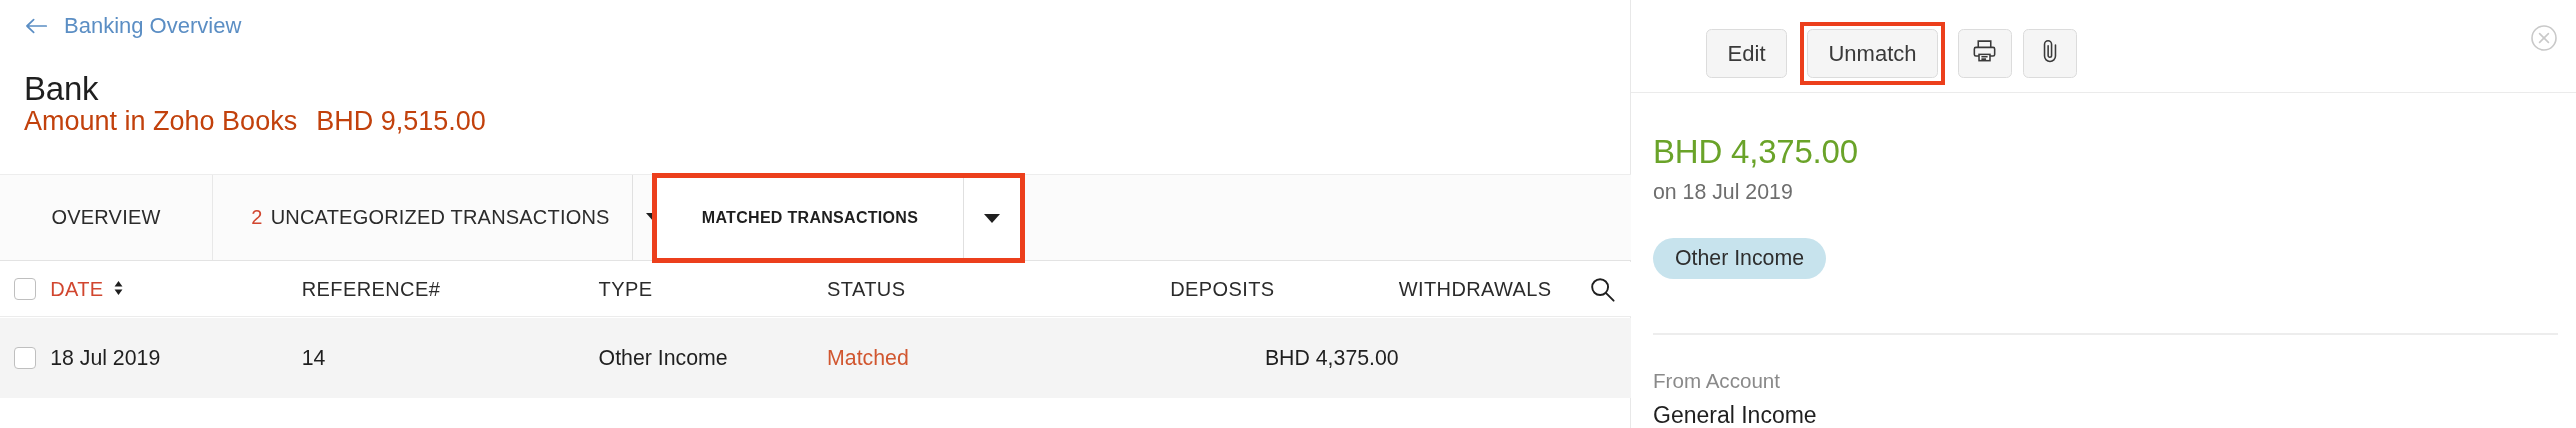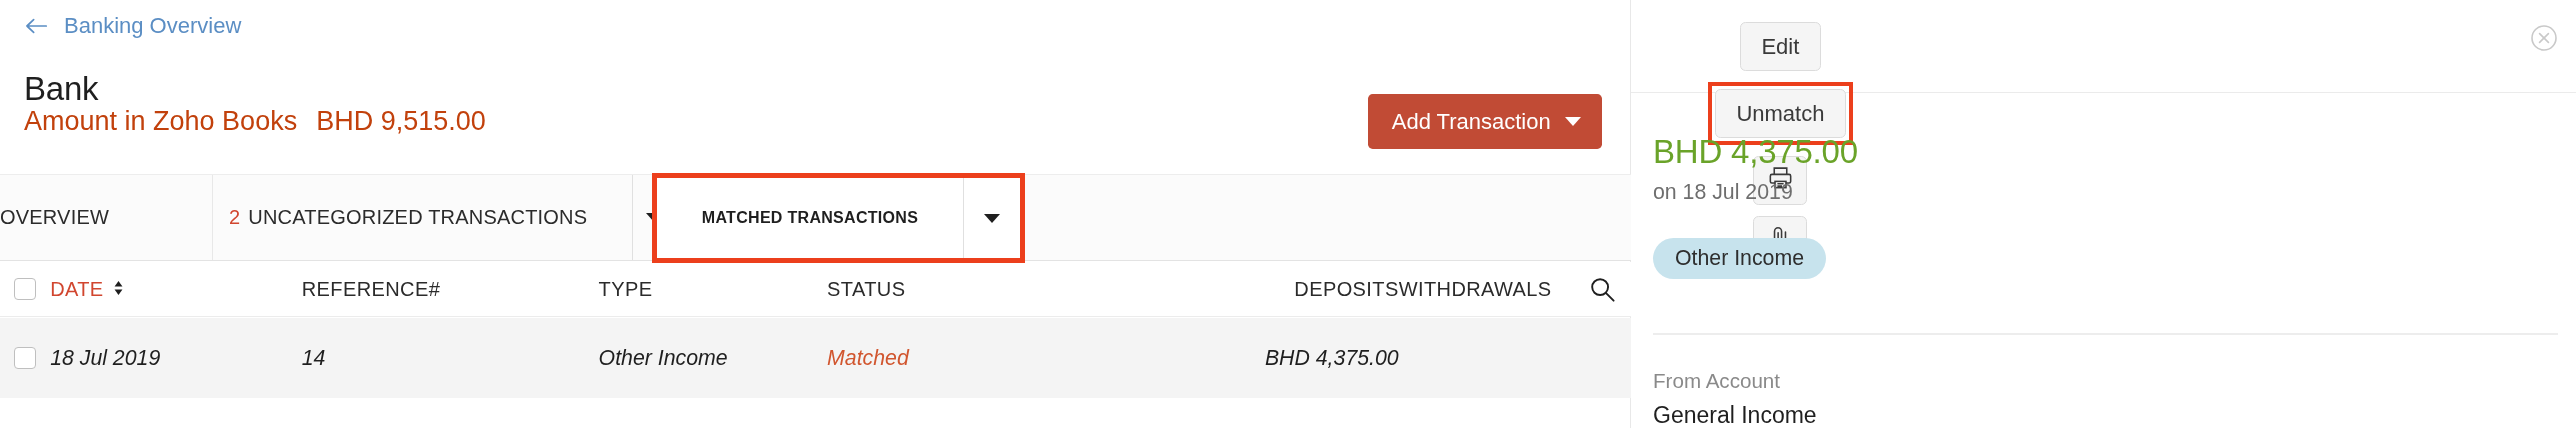--- a/index.html
+++ b/index.html
@@ -106,21 +106,21 @@
     height: 87px;
     background: #fbfbfb;
     border-top: 0.8px solid #ededed;
     border-bottom: 0.8px solid #e3e3e3;
     display: flex;
     align-items: stretch;
   }
   .tab {
     display: flex;
     align-items: center;
-    justify-content: flex-start;
+    justify-content: center;
     font-size: 20px;
     color: #2b2b2b;
     letter-spacing: 0.2px;
     cursor: pointer;
     border-right: 0.8px solid #e8e8e8;
     white-space: nowrap;
   }
   .tab-overview { width: 213px; }
   .tab-uncat {
     width: 419px;
@@ -203,21 +203,21 @@
     color: #2b2b2b;
     letter-spacing: 0.4px;
     white-space: nowrap;
   }
   .th-date { color: #d1462f; display: flex; align-items: center; gap: 9.5px; cursor: pointer; }
   .sort-ico { display: inline-block; width: 11px; }
   .c-date { width: 261px; }
   .c-ref  { width: 308px; }
   .c-type { width: 237px; }
   .c-stat { width: 356px; }
-  .c-dep  { width: 237px; text-align: right; }
+  .c-dep  { width: 237px; }
   .c-wdr  { width: 182px; }
   .c-srch { width: 59px; display: flex; justify-content: center; align-items: center; cursor: pointer; }
 
   .row-highlight {
     position: absolute;
     left: 12.7px;
     top: 318px;
     width: 1596px;
     height: 80px;
     border: 5.5px solid #ec3f1c;
@@ -231,21 +231,20 @@
     height: 80px;
     background: #f4f4f4;
     display: flex;
     align-items: center;
     z-index: 5;
   }
   .td {
     font-size: 21.3px;
     color: #1f1f1f;
     white-space: nowrap;
-    font-style: italic;
   }
   .td-status { color: #d1562f; }
   .td-dep { text-align: right; }
 
   
   .right-pane {
     position: relative;
     width: 945px;
     height: 429px;
     background: #ffffff;
@@ -258,21 +257,20 @@
     height: 93px;
     border-bottom: 0.8px solid #ebebeb;
   }
   .btn-group {
     position: absolute;
     left: 75px;
     top: 22px;
     display: flex;
     align-items: center;
     gap: 11px;
-    flex-direction: column;
   }
   .gbtn {
     height: 49px;
     min-width: 49px;
     background: #f5f5f5;
     border: 0.8px solid #dcdcdc;
     border-radius: 5.5px;
     font-size: 22px;
     color: #3a3a3a;
     font-family: "Liberation Sans", sans-serif;
@@ -370,24 +368,20 @@
       <span>Banking Overview</span>
     </a>
 
     <div class="page-head">
       <div class="page-title">Bank</div>
       <div class="page-sub">
         <span>Amount in Zoho Books</span><span class="amt">BHD 9,515.00</span>
       </div>
     </div>
 
-    <button class="add-btn">
-      <span>Add Transaction</span>
-      <span class="caret-down-white"></span>
-    </button>
 
     <div class="tabs-row">
       <div class="tab tab-overview">
         <span>OVERVIEW</span>
       </div>
       <div class="tab tab-uncat">
         <span class="count">2</span>
           <span>UNCATEGORIZED TRANSACTIONS</span>
       </div>
       <div class="tab-drop">

